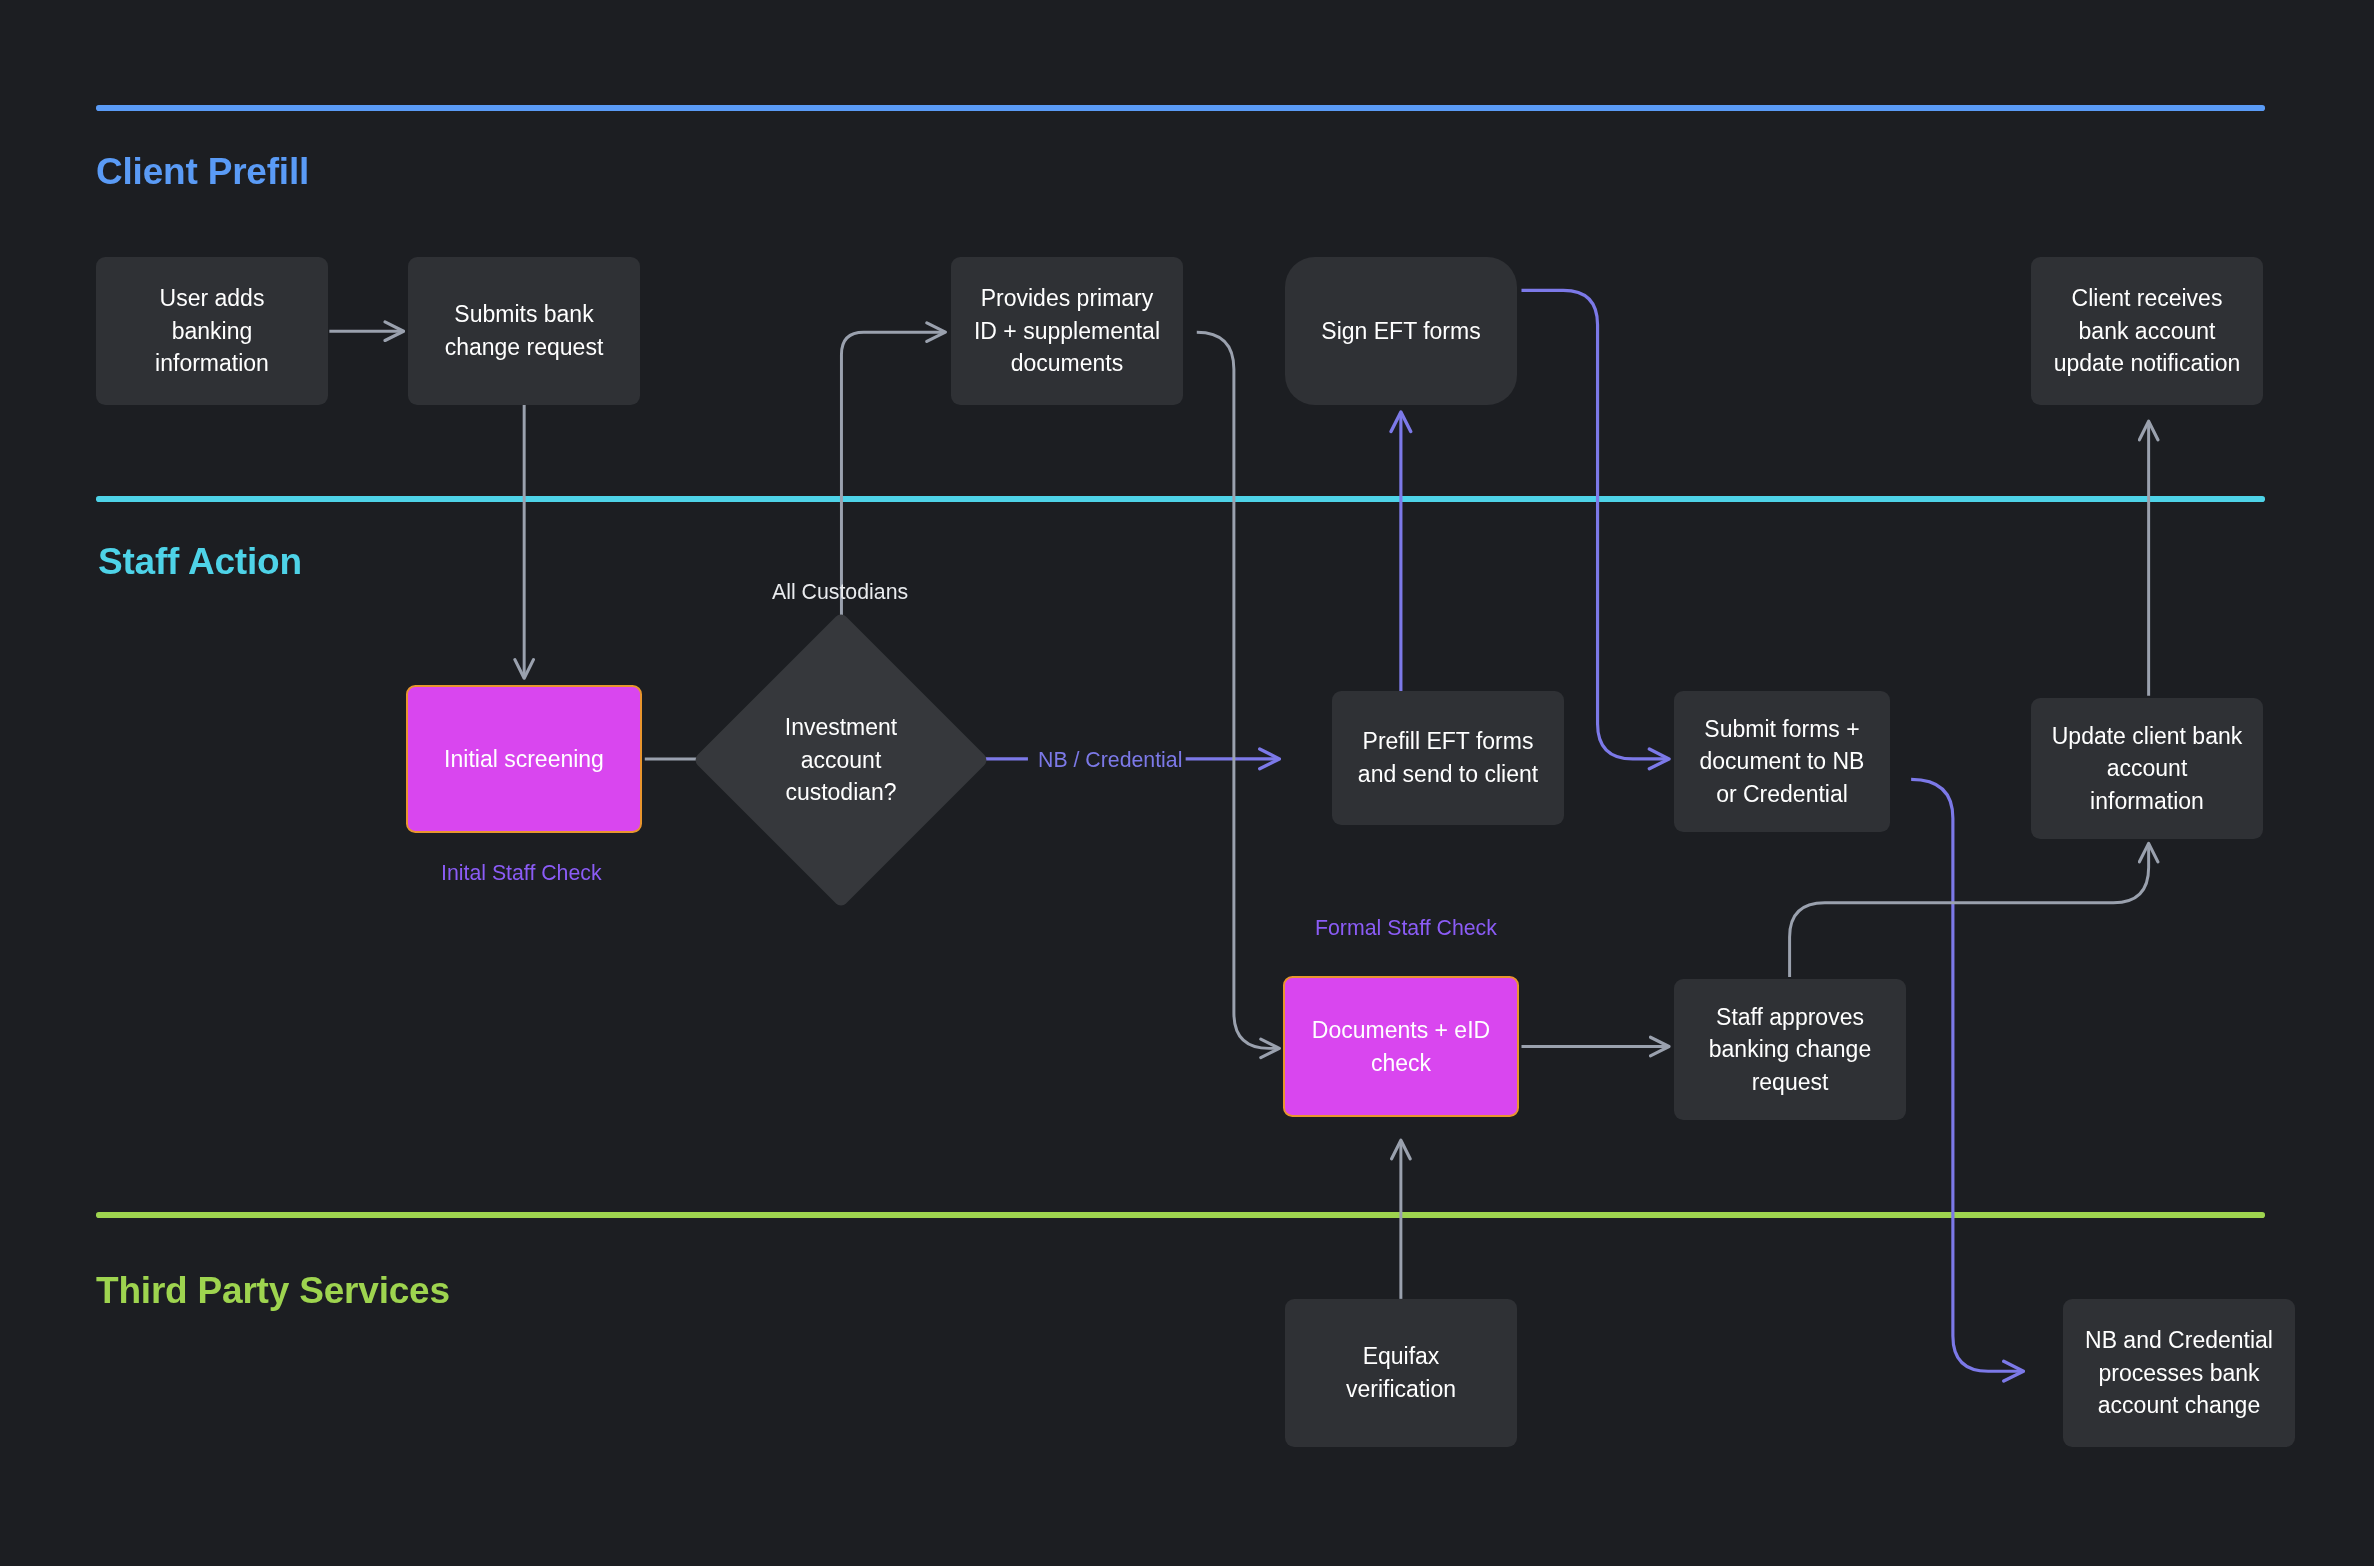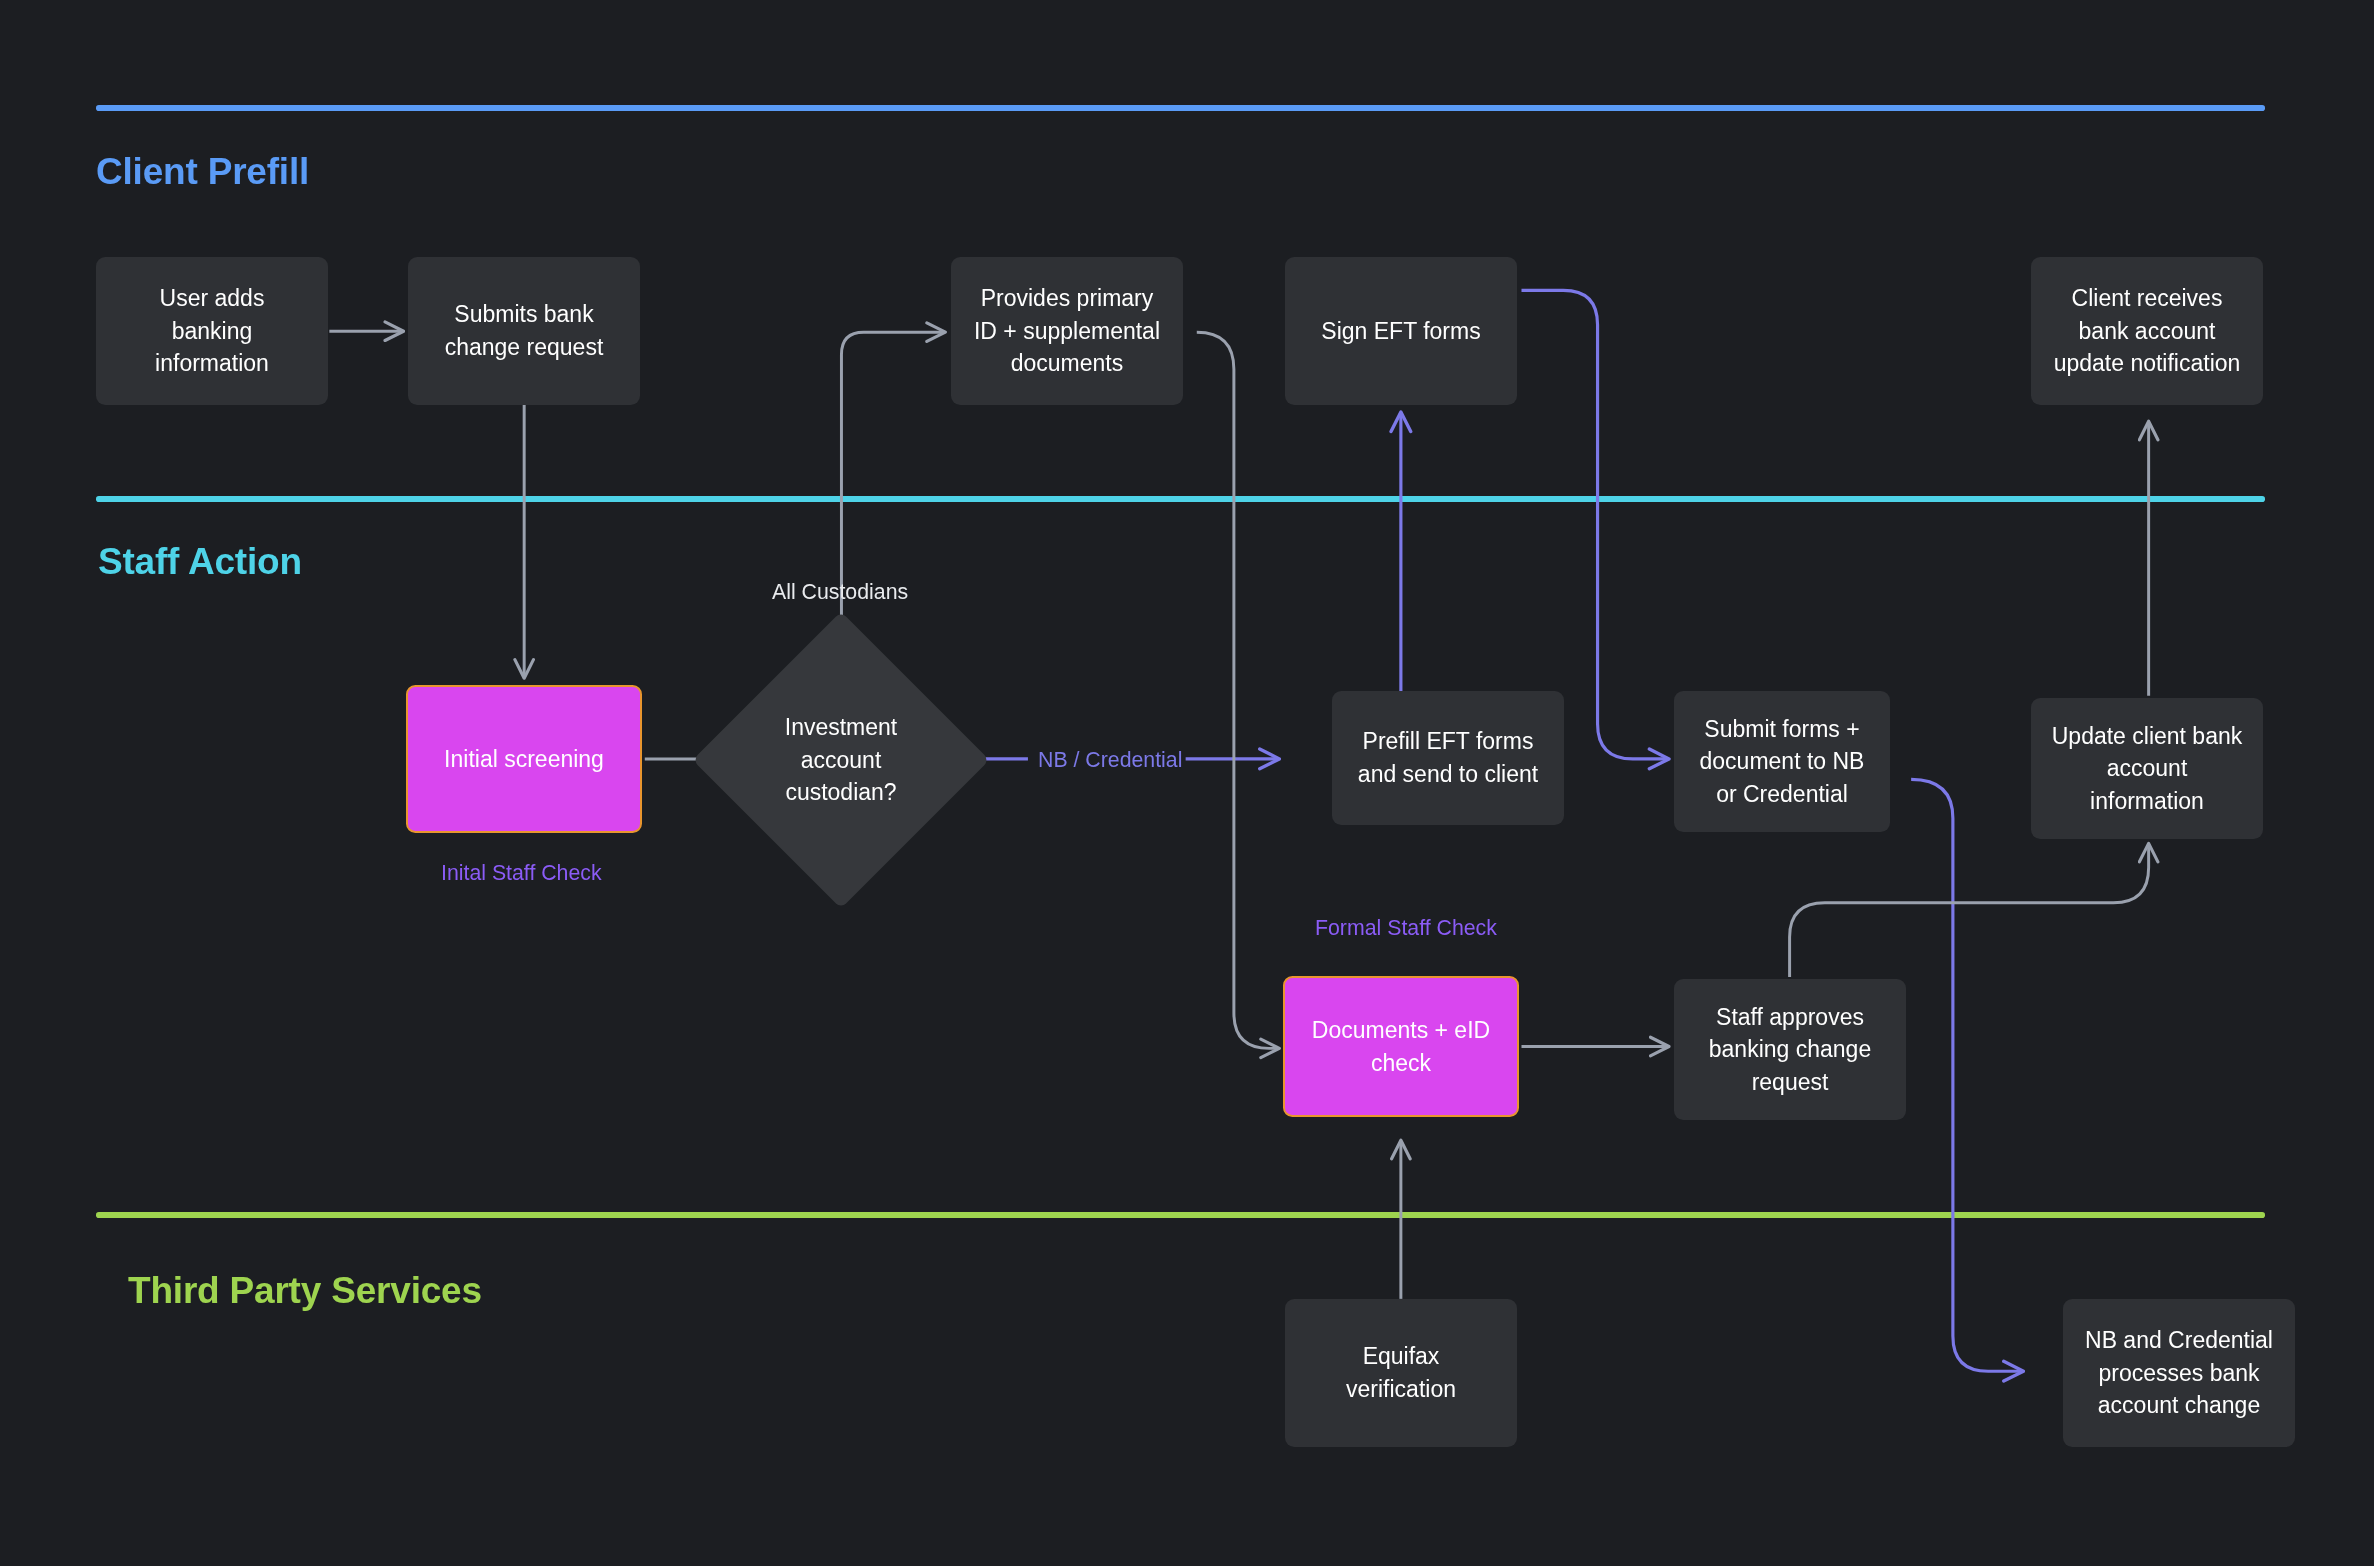--- a/index.html
+++ b/index.html
@@ -103,21 +103,21 @@
 <body>
 
 <div id="canvas">
 
   <div class="lane-rule" style="left:96px; top:105px; width:2169px; background:#5a9bf6;"></div>
   <div class="lane-rule" style="left:96px; top:496px; width:2169px; background:#4ed3e8;"></div>
   <div class="lane-rule" style="left:96px; top:1212px; width:2169px; background:#9ed44f;"></div>
 
   <div class="lane-title" style="left:96px; top:151px; color:#5a9bf6;">Client Prefill</div>
   <div class="lane-title" style="left:98px; top:541px; color:#4ed3e8;">Staff Action</div>
-  <div class="lane-title" style="left:96px; top:1270px; color:#9ed44f;margin-left:32px;">Third Party Services</div>
+  <div class="lane-title" style="left:96px; top:1270px; color:#9ed44f;">Third Party Services</div>
 
   <svg id="wires" viewBox="0 0 2560 1689" xmlns="http://www.w3.org/2000/svg">
     <defs>
       <marker id="ah-grey" viewBox="0 0 12 12" refX="10.5" refY="6" markerWidth="7.5" markerHeight="7.5" orient="auto-start-reverse">
         <path d="M1,1 L11,6 L1,11" fill="none" stroke="#9aa1ae" stroke-width="1.7" stroke-linecap="round" stroke-linejoin="round"></path>
       </marker>
       <marker id="ah-purple" viewBox="0 0 12 12" refX="10.5" refY="6" markerWidth="7.5" markerHeight="7.5" orient="auto-start-reverse">
         <path d="M1,1 L11,6 L1,11" fill="none" stroke="#7c79e8" stroke-width="1.7" stroke-linecap="round" stroke-linejoin="round"></path>
       </marker>
     </defs>
@@ -155,21 +155,21 @@
   </div>
 
   <div class="node" style="left:408px; top:257px; width:232px; height:148px;">
     <span>Submits bank change request</span>
   </div>
 
   <div class="node" style="left:951px; top:257px; width:232px; height:148px;">
     <span>Provides primary ID + supplemental documents</span>
   </div>
 
-  <div class="node" style="left:1285px; top:257px; width:232px; height:148px;">
+  <div class="node" style="left:1285px; top:257px; width:232px; height:148px;border-radius:30px;">
     <span>Sign EFT forms</span>
   </div>
 
   <div class="node" style="left:2031px; top:257px; width:232px; height:148px;">
     <span>Client receives bank account update notification</span>
   </div>
 
   <div class="node highlight" style="left:406px; top:685px; width:236px; height:148px;">
     <span>Initial screening</span>
   </div>

